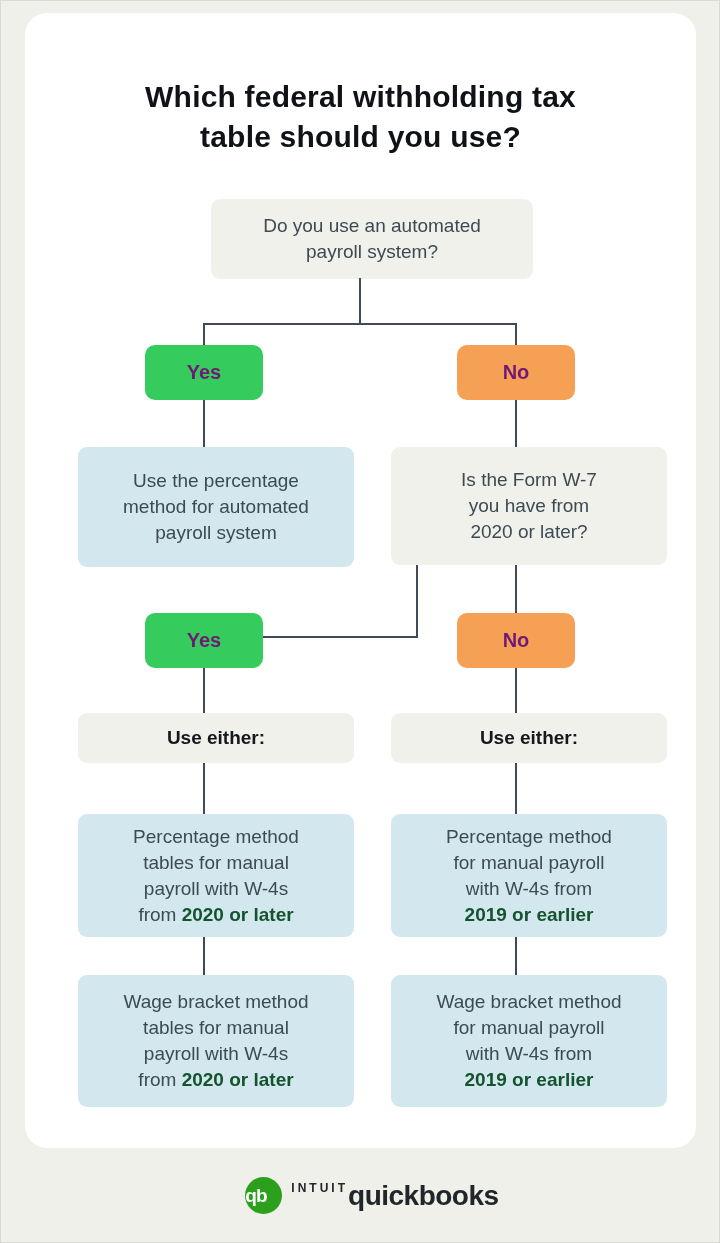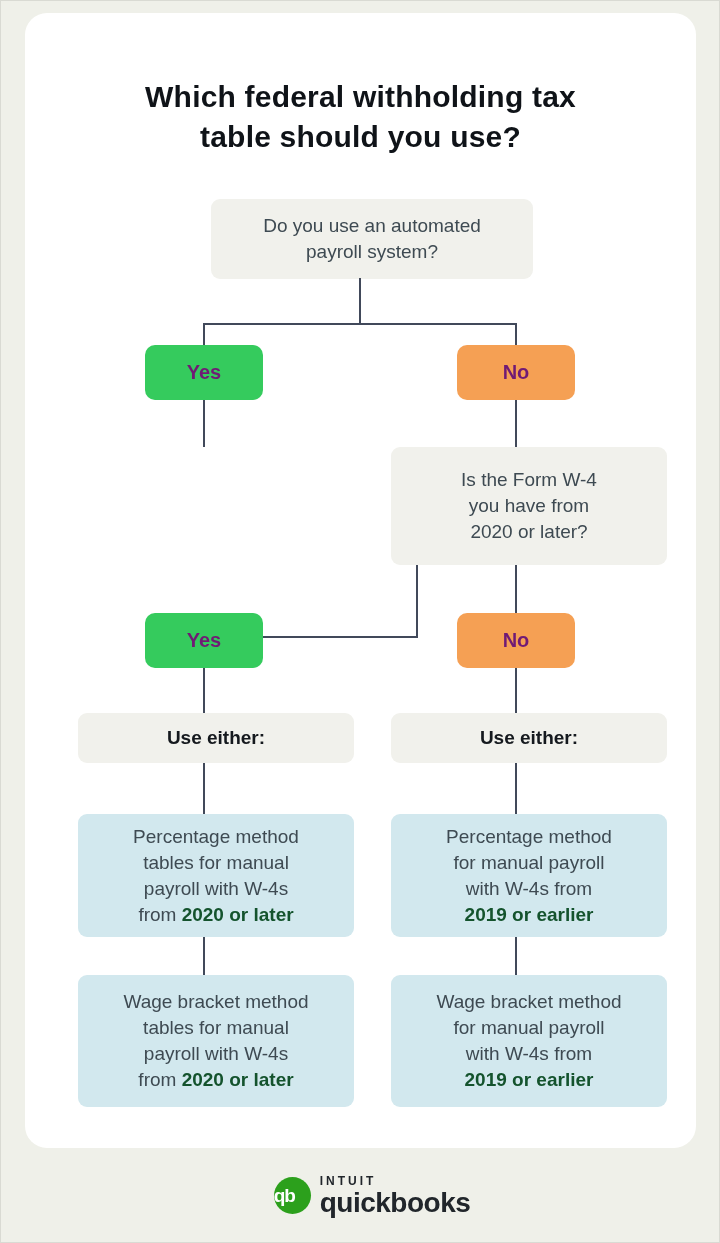--- a/index.html
+++ b/index.html
@@ -44,21 +44,21 @@
   .footer{
     position:absolute;left:0;top:1148px;width:100%;height:95px;
     display:flex;align-items:center;justify-content:center;
   }
   .logo{display:flex;align-items:center;gap:9px;}
   .logo-mark{
     width:37px;height:37px;border-radius:50%;background:var(--brand-green);
     display:flex;align-items:center;
     color:#fff;font-weight:700;font-size:19px;letter-spacing:-1px;margin-left:24px;
   }
-  .logo-text{display:flex;flex-direction:column;line-height:1;}
+  .logo-text{display:flex;flex-direction:row;line-height:1;}
   .logo-intuit{
     font-size:12px;font-weight:700;letter-spacing:3px;color:#21262b;
     margin-bottom:2px;
   }
   .logo-qb{
     font-size:28px;font-weight:700;color:#21262b;letter-spacing:-0.5px;
   }
 </style>
 </head>
 <body>
@@ -82,22 +82,27 @@
     <div class="pill green" style="left:120px;top:332px;width:118px;height:55px;">
       <span>Yes</span>
     </div>
     <div class="pill orange" style="left:432px;top:332px;width:118px;height:55px;">
       <span>No</span>
     </div>
 
     <div class="vline" style="left:178px;top:387px;height:47px;"></div>
     <div class="vline" style="left:490px;top:387px;height:47px;"></div>
 
+    <div class="box blue" style="left:41px;top:434px;width:276px;height:120px;">
+      <span>Use the percentage
+method for automated
+payroll system</span>
+    </div>
     <div class="box gray" style="left:354px;top:434px;width:276px;height:118px;">
-      <span>Is the Form W-4
+      <span>Is the Form W-7
 you have from
 2020 or later?</span>
     </div>
 
     <div class="vline" style="left:391px;top:552px;height:73px;"></div>
     <div class="hline" style="left:238px;top:623px;width:155px;"></div>
     <div class="vline" style="left:490px;top:552px;height:48px;"></div>
 
     <div class="pill green" style="left:120px;top:600px;width:118px;height:55px;">
       <span>Yes</span>

